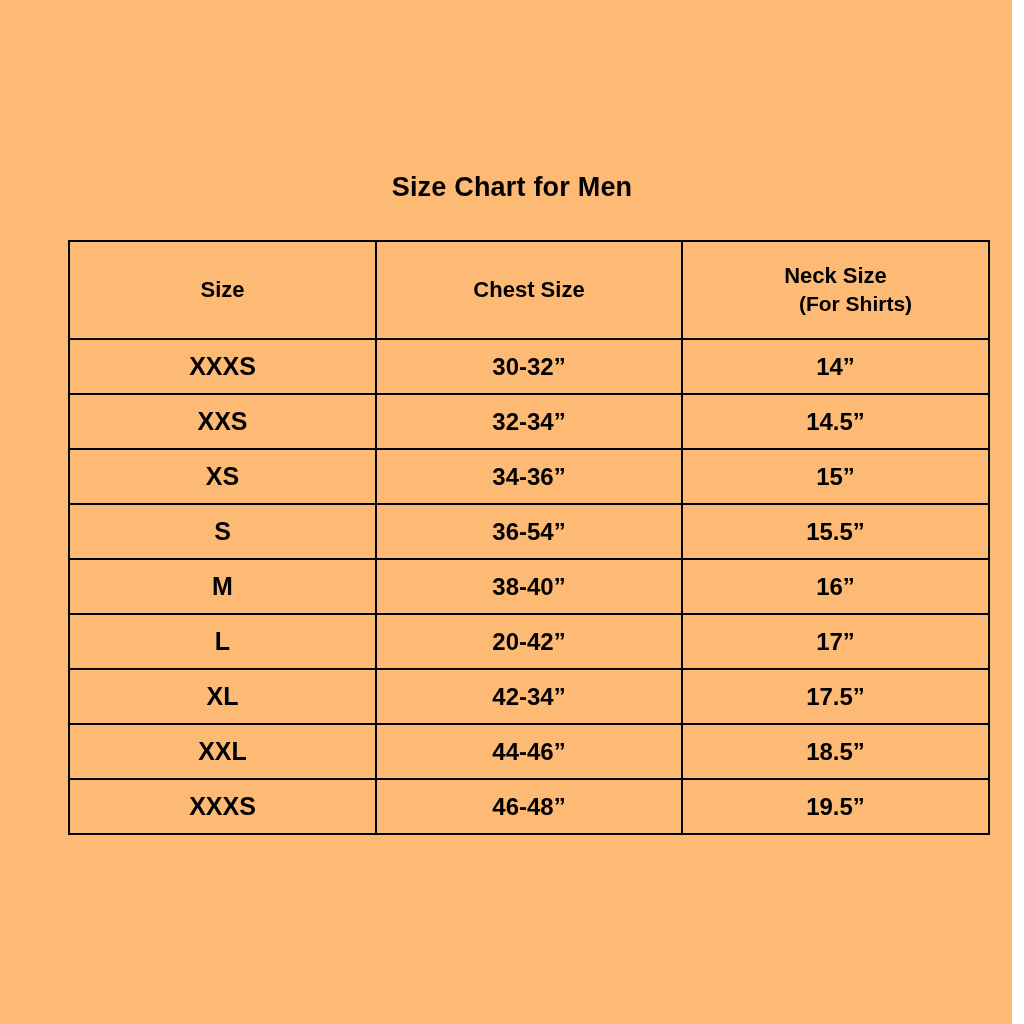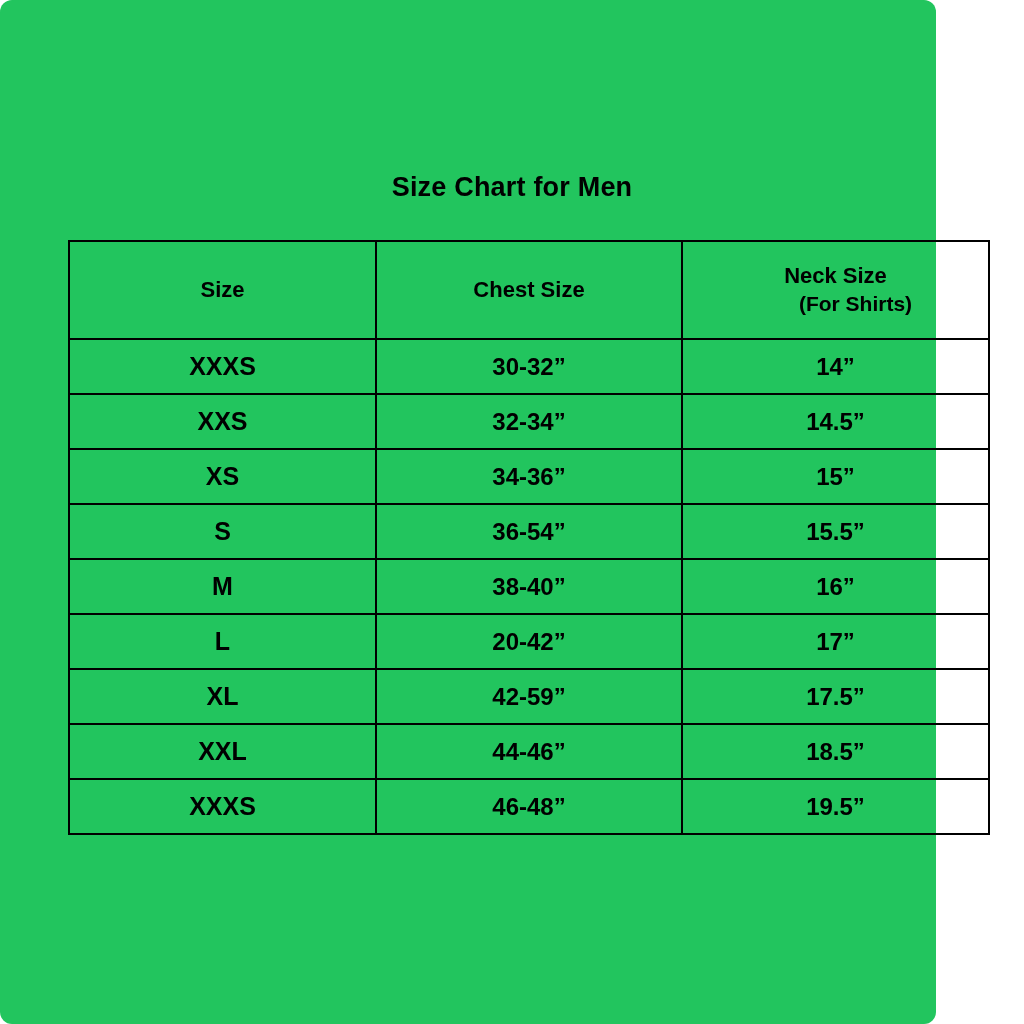--- a/index.html
+++ b/index.html
@@ -12,24 +12,23 @@
     height: 1024px;
     font-family: "Liberation Sans", sans-serif;
     color: #000000;
     position: relative;
     overflow: hidden;
   }
   .page {
     position: absolute;
     left: 0;
     top: 0;
-    width: 936px;
+    width: 1012px;
     height: 1024px;
-    background: #22c55e;
-    border-radius: 12px;
+    background: #fdba74;
   }
   .title {
     position: absolute;
     left: 52px;
     top: 172px;
     width: 920px;
     text-align: center;
     font-size: 27px;
     font-weight: bold;
     letter-spacing: 0.2px;
@@ -127,21 +126,21 @@
         <td>38-40”</td>
         <td>16”</td>
       </tr>
       <tr>
         <td class="size-cell">L</td>
         <td>20-42”</td>
         <td>17”</td>
       </tr>
       <tr>
         <td class="size-cell">XL</td>
-        <td>42-59”</td>
+        <td>42-34”</td>
         <td>17.5”</td>
       </tr>
       <tr>
         <td class="size-cell">XXL</td>
         <td>44-46”</td>
         <td>18.5”</td>
       </tr>
       <tr>
         <td class="size-cell">XXXS</td>
         <td>46-48”</td>

